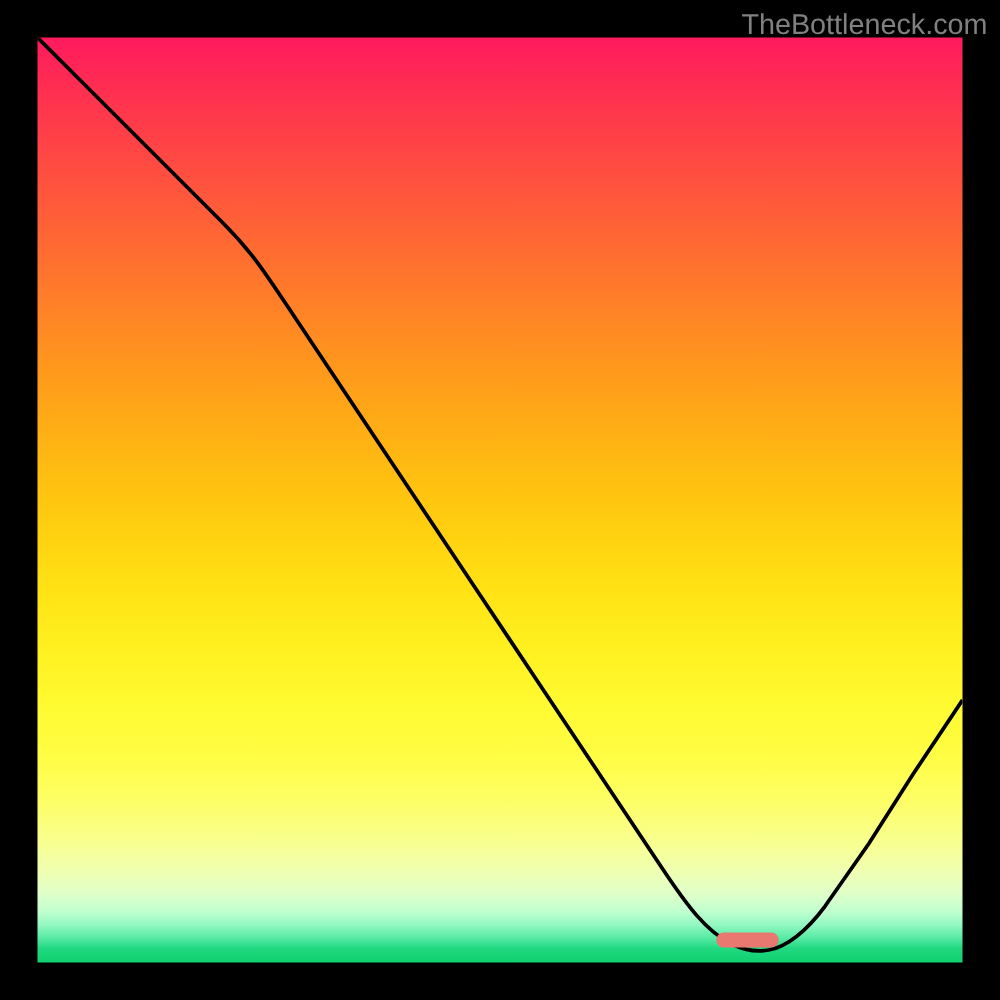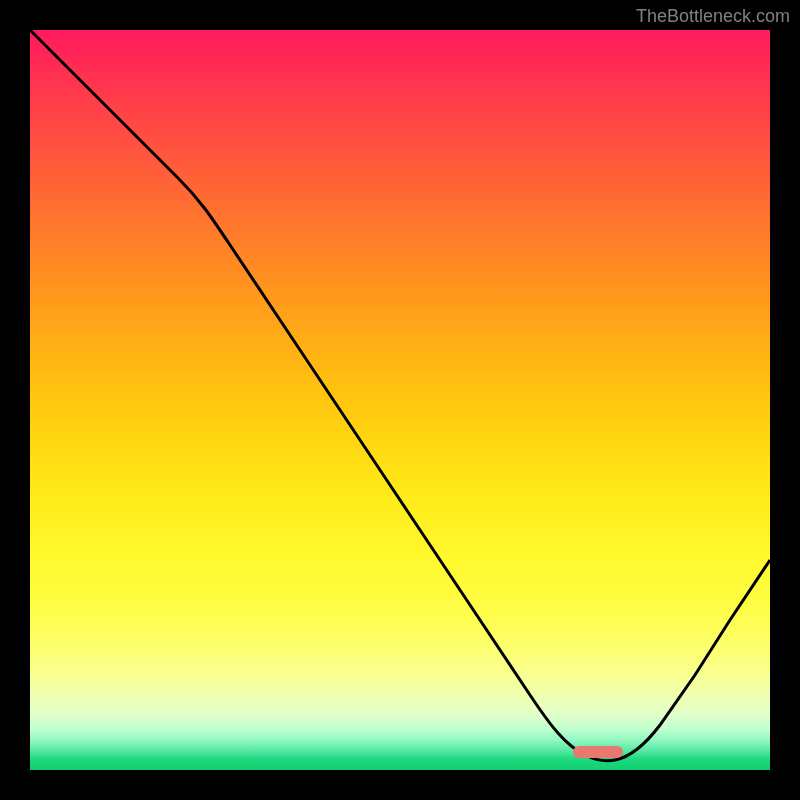--- a/index.html
+++ b/index.html
@@ -12,21 +12,21 @@
       height: 800px;
       background: #000;
       position: relative;
       font-family: Arial, sans-serif;
     }
     .watermark {
       position: absolute;
       top: 6px;
       right: 10px;
       color: #808080;
-      font-size: 18px;
+      font-size: 23px;
       font-weight: normal;
       z-index: 10;
     }
     .chart-area {
       position: absolute;
       left: 30px;
       top: 30px;
       width: 740px;
       height: 740px;
       background: linear-gradient(to bottom,

